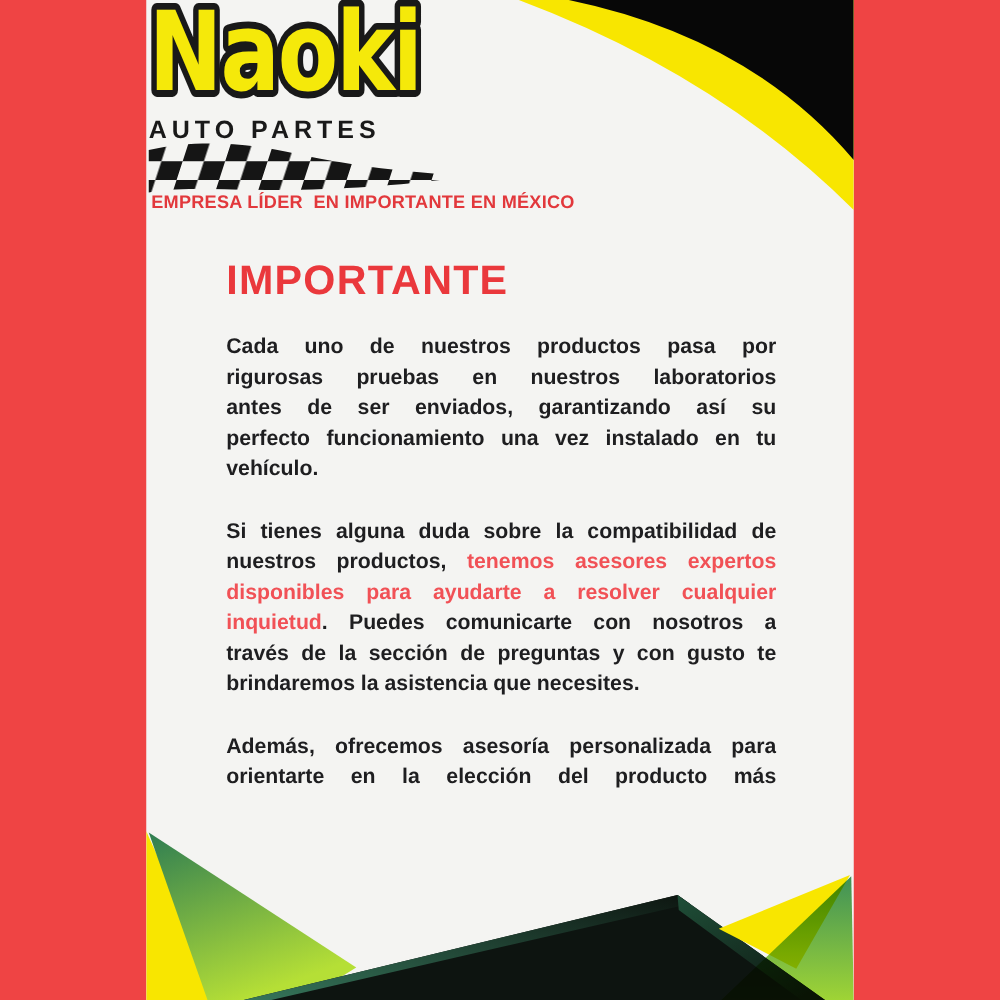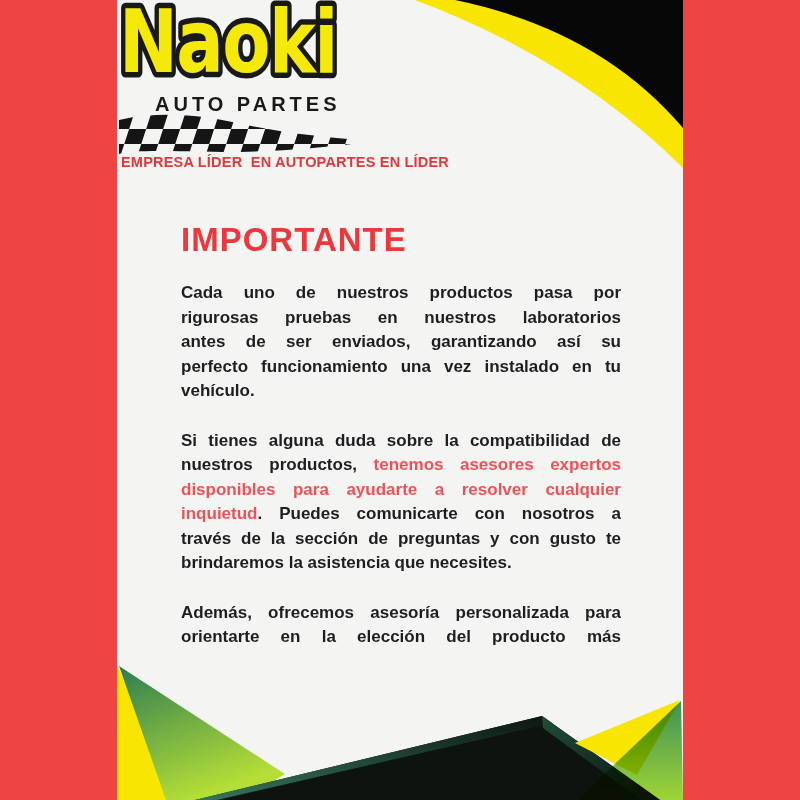--- a/index.html
+++ b/index.html
@@ -7,28 +7,28 @@
           font-family:"Liberation Sans",sans-serif;}
   .design{position:absolute;left:117px;top:0;width:566px;height:800px;background:#f4f4f2;}
 
   
   .corner-tr{position:absolute;top:0;right:0;width:283px;height:180px;display:block;}
   .bottom-deco{position:absolute;left:0;bottom:0;width:566px;height:150px;display:block;isolation:isolate;}
 
   
   .logo-svg{position:absolute;top:0;left:-4px;width:260px;height:96px;display:block;}
   .logo-sub{position:absolute;top:93px;left:2px;font-size:20px;font-weight:700;
-            letter-spacing:4px;color:#191919;white-space:pre;margin-left:36px;}
+            letter-spacing:4px;color:#191919;white-space:pre;}
   .flag{position:absolute;top:114px;left:0;width:246px;height:44px;display:block;}
   .tagline{position:absolute;top:154px;left:4px;font-size:14.5px;font-weight:800;
            letter-spacing:0.2px;color:#e2383c;white-space:pre;}
 
   
   .content{position:absolute;left:64px;top:203px;width:444px;color:#1e1e20;}
-  .content h1{margin:16px 0 21px 0;font-size:33px;line-height:41px;font-weight:800;
+  .content h1{margin:0 0 21px 0;font-size:33px;line-height:41px;font-weight:800;
               letter-spacing:1px;color:#ea383c;}
   .para{margin:0 4px 25px 0;font-size:17px;font-weight:700;line-height:24.5px;}
   .jline{text-align:justify;height:24.5px;overflow:hidden;}
   .jline::after{content:"";display:inline-block;width:100%;height:0;}
   .lline{height:24.5px;}
   .red{color:#f15156;}
 </style>
 </head>
 <body>
 
@@ -50,21 +50,21 @@
     <svg class="flag" viewBox="0 0 246 44">
       <defs>
         <pattern id="chk" width="34" height="30" patternUnits="userSpaceOnUse" patternTransform="skewX(-18)">
           <rect x="0" y="0" width="17" height="15" fill="#151515"></rect>
           <rect x="17" y="15" width="17" height="15" fill="#151515"></rect>
         </pattern>
       </defs>
       <path d="M2,6 C45,-4 90,2 120,9 C170,20 210,23 242,26 L242,29 C205,34 155,38 105,38 C62,38 22,35 2,40 Z" fill="url(#chk)"></path>
     </svg>
 
-    <div class="tagline">EMPRESA LÍDER  EN AUTOPARTES EN LÍDER</div>
+    <div class="tagline">EMPRESA LÍDER  EN IMPORTANTE EN MÉXICO</div>
 
     <div class="content">
       <h1>IMPORTANTE</h1>
 
       <div class="para">
         <div class="jline">Cada uno de nuestros productos pasa por</div>
         <div class="jline">rigurosas pruebas en nuestros laboratorios</div>
         <div class="jline">antes de ser enviados, garantizando así su</div>
         <div class="jline">perfecto funcionamiento una vez instalado en tu</div>
         <div class="lline">vehículo.</div>

